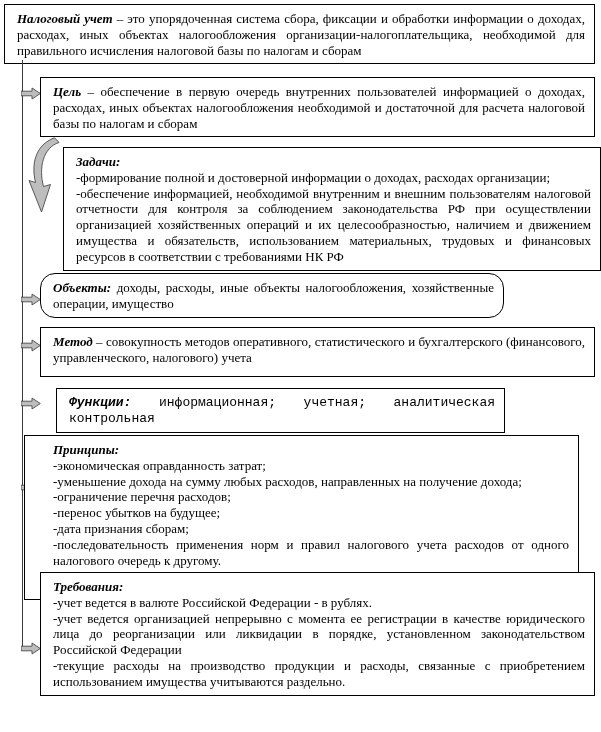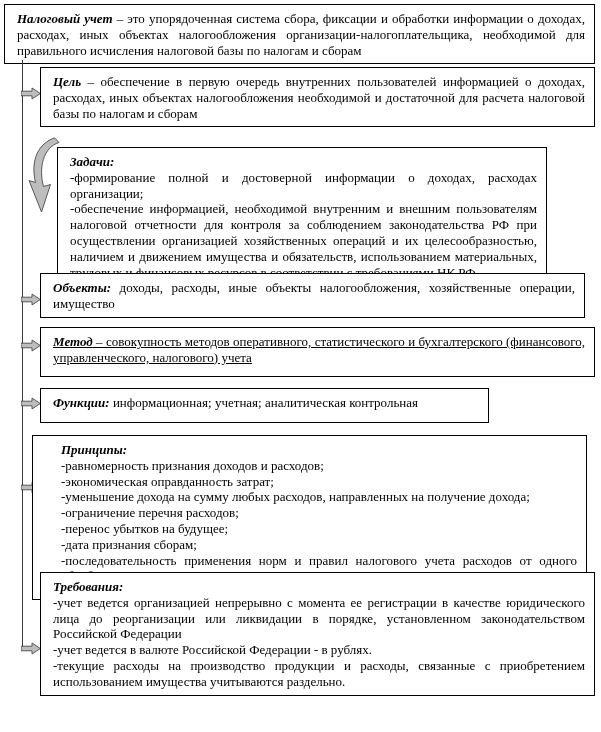--- a/index.html
+++ b/index.html
@@ -32,76 +32,75 @@
   <div class="box" style="left:4px;top:4px;width:591px;min-height:56px;">
     <span class="lbl">Налоговый учет</span>
     <span>– это упорядоченная система сбора, фиксации и обработки информации о доходах, расходах, иных объектах налогообложения организации-налогоплательщика, необходимой для правильного исчисления налоговой базы по налогам и сборам</span>
   </div>
 
   <div class="vline"></div>
 
   <svg class="arrow" style="top:87px" width="20" height="13" viewBox="0 0 20 13">
     <path d="M0,4.2 L11,4.2 L11,1 L19.3,6.5 L11,12 L11,8.8 L0,8.8 Z" stroke="#4a4a4a" stroke-width="0.9" fill="#bdbdbd"></path>
   </svg>
-  <div class="box" style="left:40px;top:67px;width:555px;min-height:58px;">
+  <div class="box" style="left:40px;top:77px;width:555px;min-height:58px;">
     <span class="lbl">Цель</span>
     <span>– обеспечение в первую очередь внутренних пользователей информацией о доходах, расходах, иных объектах налогообложения необходимой и достаточной для расчета налоговой базы по налогам и сборам</span>
   </div>
 
   <svg class="curve" width="34" height="80" viewBox="0 0 34 80">
     <path d="M28.5,0.8 C13,6.5 4,22 9.5,45.5 L3,43.5 L15.5,75 L24.5,47.5 L17.5,49.5 C12.5,31 17,10.5 33,5.5 Z" stroke="#4a4a4a" stroke-width="0.9" fill="#bdbdbd"></path>
   </svg>
 
-  <div class="box" style="left:57px;top:147px;width:490px;min-height:111px;">
+  <div class="box" style="left:63px;top:147px;width:538px;min-height:111px;">
     <div class="lbl">Задачи:</div>
     <div class="line">-формирование полной и достоверной информации о доходах, расходах организации;</div>
     <div class="line">-обеспечение информацией, необходимой внутренним и внешним пользователям налоговой отчетности для контроля за соблюдением законодательства РФ при осуществлении организацией хозяйственных операций и их целесообразностью, наличием и движением имущества и обязательств, использованием материальных, трудовых и финансовых ресурсов в соответствии с требованиями НК РФ</div>
   </div>
 
   <svg class="arrow" style="top:293px" width="20" height="13" viewBox="0 0 20 13">
     <path d="M0,4.2 L11,4.2 L11,1 L19.3,6.5 L11,12 L11,8.8 L0,8.8 Z" stroke="#4a4a4a" stroke-width="0.9" fill="#bdbdbd"></path>
   </svg>
-  <div class="box" style="left:40px;top:273px;width:545px;min-height:45px;">
+  <div class="box" style="left:40px;top:273px;width:464px;min-height:45px;border-radius:15px;">
     <span class="lbl">Объекты:</span>
     <span>доходы, расходы, иные объекты налогообложения, хозяйственные операции, имущество</span>
   </div>
 
   <svg class="arrow" style="top:339px" width="20" height="13" viewBox="0 0 20 13">
     <path d="M0,4.2 L11,4.2 L11,1 L19.3,6.5 L11,12 L11,8.8 L0,8.8 Z" stroke="#4a4a4a" stroke-width="0.9" fill="#bdbdbd"></path>
   </svg>
-  <div class="box" style="left:40px;top:327px;width:555px;min-height:50px;text-decoration:underline;">
+  <div class="box" style="left:40px;top:327px;width:555px;min-height:50px;">
     <span class="lbl">Метод</span>
     <span>– совокупность методов оперативного, статистического и бухгалтерского (финансового, управленческого, налогового)  учета</span>
   </div>
 
   <svg class="arrow" style="top:397px" width="20" height="13" viewBox="0 0 20 13">
     <path d="M0,4.2 L11,4.2 L11,1 L19.3,6.5 L11,12 L11,8.8 L0,8.8 Z" stroke="#4a4a4a" stroke-width="0.9" fill="#bdbdbd"></path>
   </svg>
-  <div class="box" style="left:40px;top:388px;width:449px;min-height:35px;">
+  <div class="box" style="left:56px;top:388px;width:449px;min-height:35px;font-family:Liberation Mono, monospace;">
     <span class="lbl">Функции:</span>
     <span>информационная; учетная; аналитическая контрольная</span>
   </div>
 
   <svg class="arrow" style="top:481px" width="20" height="13" viewBox="0 0 20 13">
     <path d="M0,4.2 L11,4.2 L11,1 L19.3,6.5 L11,12 L11,8.8 L0,8.8 Z" stroke="#4a4a4a" stroke-width="0.9" fill="#bdbdbd"></path>
   </svg>
-  <div class="box" style="left:32px;top:435px;width:555px;min-height:165px;padding-left:28px;">
+  <div class="box" style="left:24px;top:435px;width:555px;min-height:165px;padding-left:28px;">
     <div class="lbl">Принципы:</div>
-    <div class="line">-равномерность признания доходов и расходов;</div>
     <div class="line">-экономическая оправданность затрат;</div>
     <div class="line">-уменьшение дохода на сумму любых расходов, направленных на получение дохода;</div>
     <div class="line">-ограничение перечня расходов;</div>
     <div class="line">-перенос убытков на будущее;</div>
     <div class="line">-дата признания сборам;</div>
-    <div class="line">-последовательность применения норм и правил налогового учета расходов от одного обработки периода к  другому.</div>
+    <div class="line">-последовательность применения норм и правил налогового учета расходов от одного налогового очередь к  другому.</div>
   </div>
 
   <svg class="arrow" style="top:642px" width="20" height="13" viewBox="0 0 20 13">
     <path d="M0,4.2 L11,4.2 L11,1 L19.3,6.5 L11,12 L11,8.8 L0,8.8 Z" stroke="#4a4a4a" stroke-width="0.9" fill="#bdbdbd"></path>
   </svg>
   <div class="box" style="left:40px;top:572px;width:555px;min-height:118px;">
     <div class="lbl">Требования:</div>
+    <div class="line">-учет  ведется в валюте Российской Федерации - в рублях.</div>
     <div class="line">-учет ведется организацией непрерывно с момента ее регистрации в качестве юридического лица до реорганизации или ликвидации в порядке, установленном законодательством Российской Федерации</div>
-    <div class="line">-учет  ведется в валюте Российской Федерации - в рублях.</div>
     <div class="line">-текущие расходы на производство продукции и расходы, связанные с приобретением использованием имущества учитываются раздельно.</div>
   </div>
 
 </div>
 
 </body></html>

